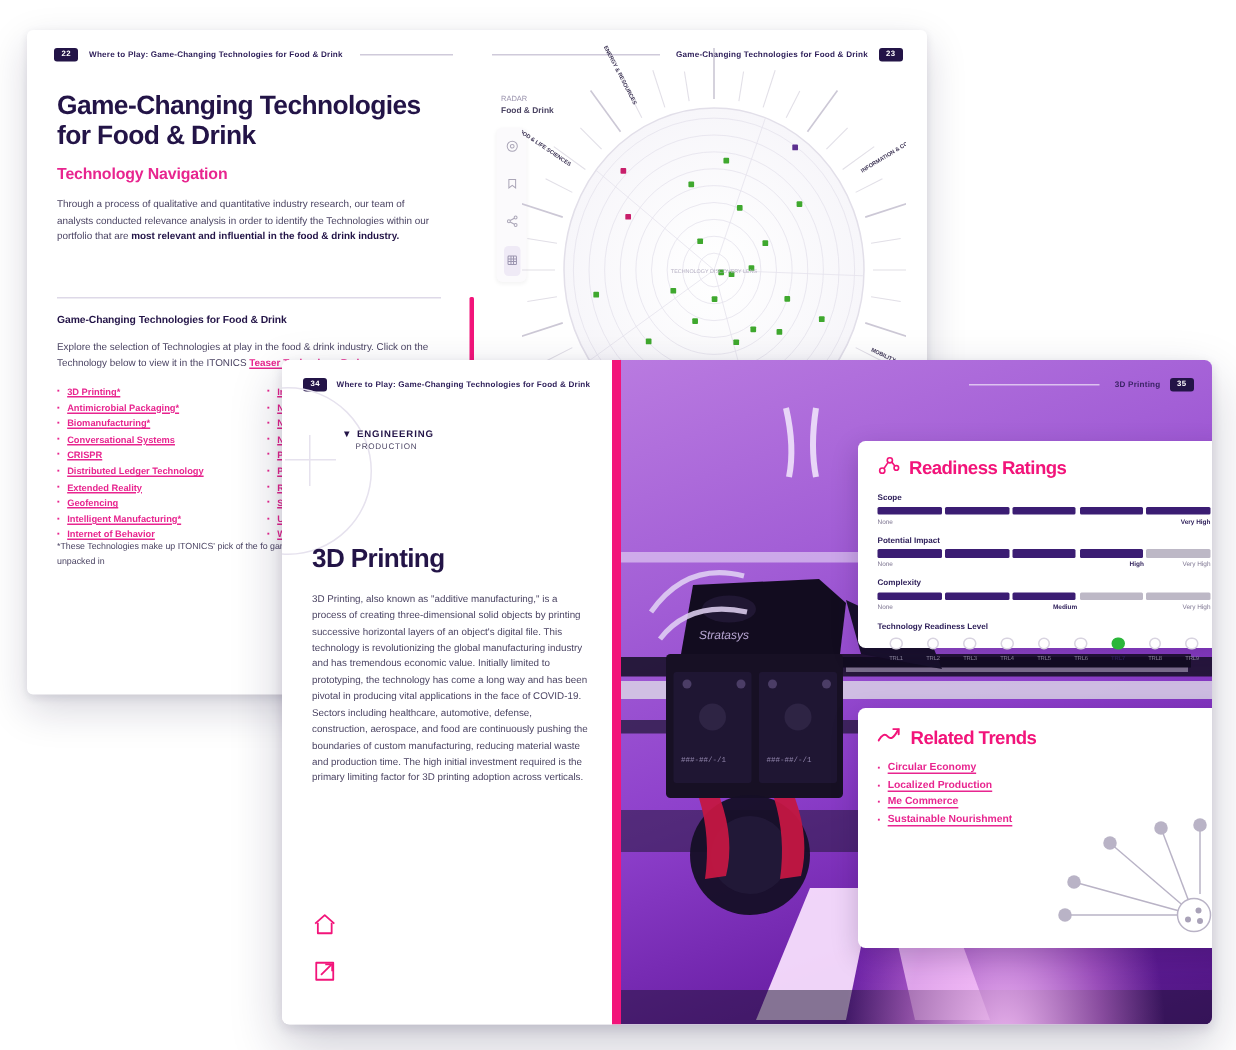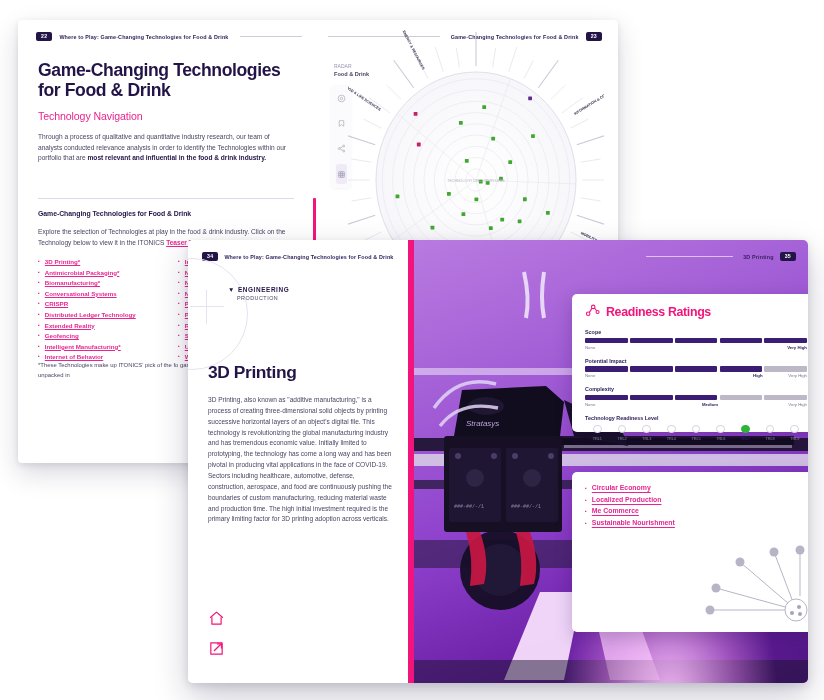--- a/index.html
+++ b/index.html
@@ -33,21 +33,21 @@
   .rh-rule-pre{flex:1;height:1px;background:#cfcada;margin-right:4px;}
 
   
   .h1{
     position:absolute;left:20px;top:40px;width:262px;
     font-size:17.6px;font-weight:700;color:#231447;line-height:1.14;
     letter-spacing:-.4px;
   }
   .h2{
     position:absolute;left:20px;top:90px;
-    font-size:10.6px;font-weight:400;color:#e8258f;letter-spacing:-.1px;
+    font-size:10.6px;font-weight:700;color:#e8258f;letter-spacing:-.1px;
   }
   .para{
     position:absolute;left:20px;top:112px;width:256px;
     font-size:6.6px;line-height:1.62;color:#4b4463;
   }
   .para b{color:#231447;font-weight:700;}
 
   .rule-h{position:absolute;left:20px;width:256px;height:1px;background:#ded9e8;}
   .pinkbar{position:absolute;width:3px;background:#f2147a;border-radius:1px;}
 
@@ -620,20 +620,29 @@
               <div class="cap">TRL8</div>
             </div>
             <div class="trl">
               <div class="dot"></div>
               <div class="cap">TRL9</div>
             </div>
           </div>
       </div>
 
       <div class="card card-trends">
+        <div class="card-title">
+          <span>
+            <svg width="16" height="12" viewBox="0 0 22 14" fill="none" stroke="#f2147a" stroke-width="1.8" stroke-linecap="round">
+                <path d="M1 12 q4.5 -8 8.5 -3.5 T19 2"></path>
+                <path d="M14.5 1.6 19.4 1.6 19.4 6.4"></path>
+              </svg>
+          </span>
+          <span>Related Trends</span>
+        </div>
         <div id="trends-list">
             <div class="trend-li">
               <span class="b">▪</span>
               <a class="t" href="#">Circular Economy</a>
             </div>
             <div class="trend-li">
               <span class="b">▪</span>
               <a class="t" href="#">Localized Production</a>
             </div>
             <div class="trend-li">

